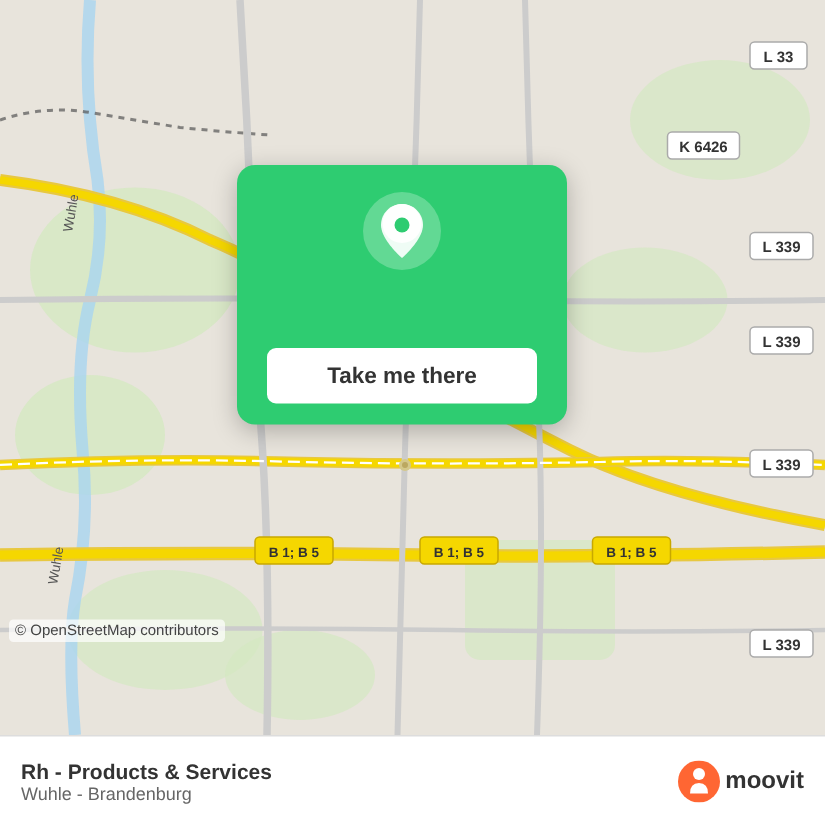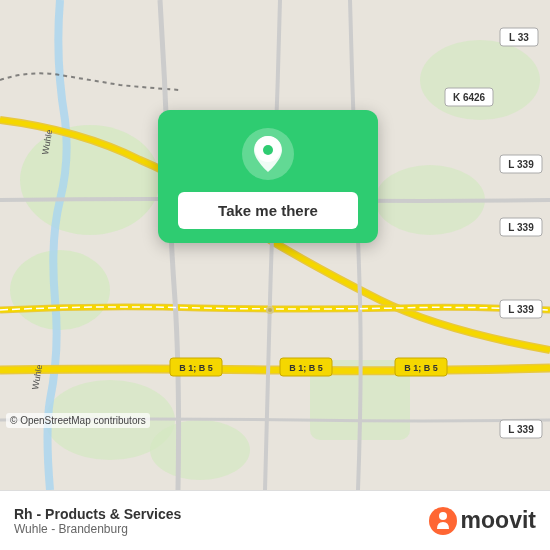--- a/index.html
+++ b/index.html
@@ -56,41 +56,42 @@
       background: white;
       color: #333;
       border: none;
       border-radius: 6px;
       padding: 10px 24px;
       font-size: 15px;
       font-weight: 600;
       cursor: pointer;
       width: 100%;
       text-align: center;
+      margin-top: 40px;
     }
 
     
     #bottom-bar {
       height: 60px;
       background: white;
       display: flex;
       align-items: center;
       padding: 0 14px;
       border-top: 1px solid #ddd;
     }
 
     #moovit-logo {
       margin-left: auto;
       display: flex;
       align-items: center;
       gap: 4px;
     }
 
     #moovit-logo-text {
-      font-size: 23px;
+      font-size: 16px;
       font-weight: bold;
       color: #333;
     }
 
     #moovit-icon {
       width: 28px;
       height: 28px;
     }
 
     #app-info {

